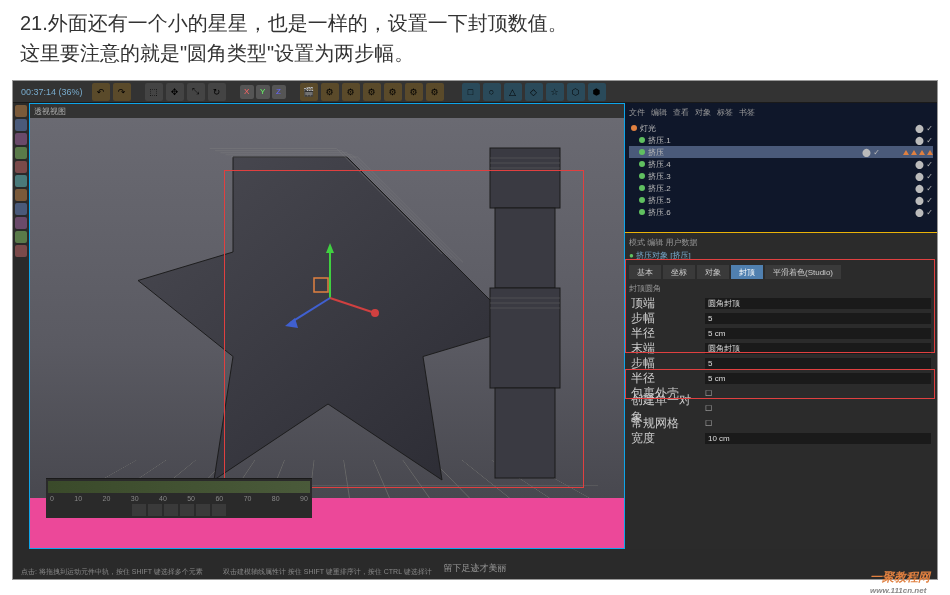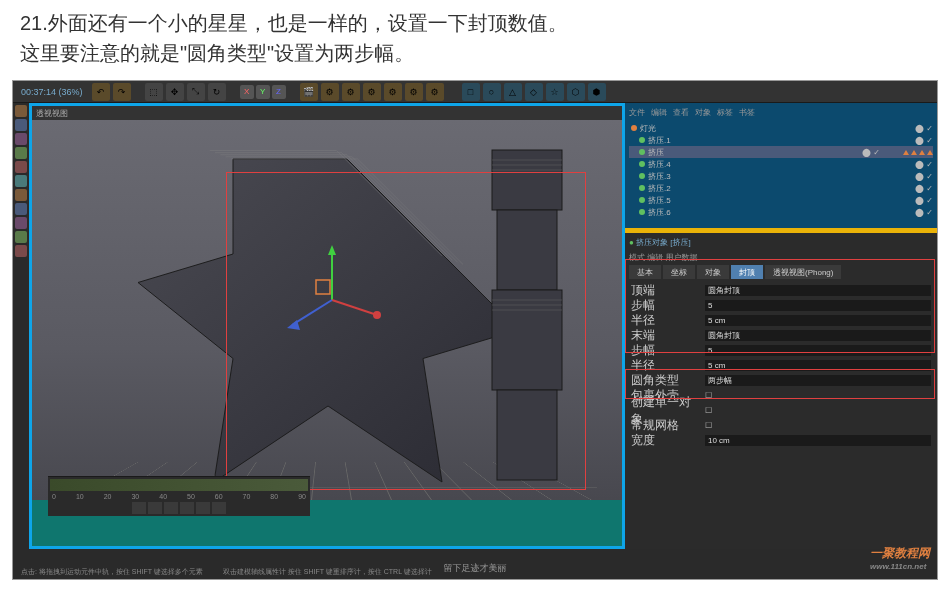--- a/index.html
+++ b/index.html
@@ -16,29 +16,29 @@
 .toolbtn.blue{background:#2a4a5a}
 .frameinfo{color:#7ac;font-size:9px;margin-right:6px}
 .xyz{display:flex;gap:2px}
 .xyz span{width:14px;height:14px;background:#555;font-size:8px;text-align:center;line-height:14px;border-radius:2px}
 .xyz .x{color:#f66}.xyz .y{color:#6f6}.xyz .z{color:#66f}
 .topright{position:absolute;right:4px;top:32px;display:flex;gap:4px;font-size:8px;color:#aaa;align-items:center}
 .mainarea{display:flex;height:calc(100% - 52px)}
 .leftbar{width:16px;background:#2a2a2a;display:flex;flex-direction:column;gap:2px;padding:2px}
 .leftbar .ico{width:12px;height:12px;border-radius:2px}
 .ico.c1{background:#7a5a3a}.ico.c2{background:#4a5a7a}.ico.c3{background:#6a4a6a}.ico.c4{background:#5a7a4a}.ico.c5{background:#7a4a4a}.ico.c6{background:#4a7a7a}
-.viewport{flex:1;background:#0f766e;position:relative;border:3px solid #0ea5e9}
+.viewport{flex:1;background:#ec4899;position:relative;border:1px solid #0ea5e9}
 .vptabs{height:14px;background:#333;font-size:8px;color:#aaa;padding:0 4px;display:flex;align-items:center}
 .vpcontent{position:relative;height:380px;background:linear-gradient(180deg,#6a6a72 0%,#5a5a62 60%,#48484f 100%)}
 .grid{position:absolute;bottom:0;left:0;right:0;height:150px;background:repeating-linear-gradient(90deg,transparent 0,transparent 39px,#666 39px,#666 40px),repeating-linear-gradient(0deg,transparent 0,transparent 39px,#666 39px,#666 40px);transform:perspective(400px) rotateX(70deg);transform-origin:bottom}
 .starshape{position:absolute;left:20px;top:20px;width:360px;height:360px}
 .redbox1{position:absolute;border:1px solid #e04040}
 .rb1{left:194px;top:52px;width:360px;height:318px}
 .rightpanels{width:312px;background:#2a2a2a;display:flex;flex-direction:column}
-.objpanel{height:130px;background:#0c4a6e;border-bottom:5px solid #eab308;font-size:8px;color:#bbb;padding:4px;position:relative}
+.objpanel{height:130px;background:#0f172a;border-bottom:1px solid #eab308;font-size:8px;color:#bbb;padding:4px;position:relative}
 .objtabs{display:flex;gap:6px;margin-bottom:4px;color:#999}
 .objtree .row{display:flex;align-items:center;gap:3px;height:12px;padding-left:2px}
 .objtree .row .dot{width:6px;height:6px;border-radius:50%}
 .dot.orange{background:#e08040}.dot.green{background:#60c060}
 .triangles{display:flex;gap:2px;margin-left:20px}
 .triangles span{width:0;height:0;border-left:3px solid transparent;border-right:3px solid transparent;border-bottom:5px solid #e08040}
 .attrpanel{flex:1;background:#2b2b2b;font-size:8px;color:#bbb;padding:4px;position:relative}
 .attrtabs{height:14px;display:flex;gap:2px;margin-bottom:4px}
 .atab{padding:2px 8px;background:#3a3a3a;font-size:8px;color:#ccc}
 .atab.active{background:#5080b0;color:#fff}
@@ -49,21 +49,21 @@
 .rb2{left:0;top:26px;right:2px;height:94px}
 .rb3{left:0;top:136px;right:2px;height:30px}
 .timeline{position:absolute;bottom:30px;left:16px;right:312px;height:40px;background:#2a2a2a;border-top:1px solid #1a1a1a}
 .timetrack{height:12px;background:linear-gradient(90deg,#3a4a2a,#4a5a3a);margin:2px;position:relative}
 .timenums{display:flex;justify-content:space-between;font-size:7px;color:#888;padding:0 4px}
 .timectrls{display:flex;gap:2px;justify-content:center;margin-top:2px}
 .timectrls span{width:14px;height:12px;background:#3a3a3a;display:inline-block}
 .bottombar{position:absolute;bottom:14px;left:16px;right:312px;height:16px;background:#2a2a2a;display:flex;align-items:center;font-size:8px;color:#aaa;padding:0 4px;gap:8px}
 .coordbar{position:absolute;bottom:0;left:0;right:0;height:14px;background:#2a2a2a;display:flex;align-items:center;font-size:7px;color:#888;padding:0 8px;gap:20px}
 .watermark{position:absolute;bottom:4px;left:50%;transform:translateX(-50%);font-size:9px;color:#999}
-.logo{position:absolute;bottom:24px;right:20px;font-size:12px;color:#e08040;font-weight:bold;font-style:italic}
+.logo{position:absolute;bottom:0;right:20px;font-size:12px;color:#e08040;font-weight:bold;font-style:italic}
 .logo .url{font-size:8px;color:#888;display:block}
 .star-svg{width:100%;height:100%}
 .sidepiece{position:absolute;left:440px;top:20px;width:110px;height:360px}
 </style>
 </head>
 <body>
 
 <div class="instruction">
   <div>21.外面还有一个小的星星，也是一样的，设置一下封顶数值。</div>
   <div>这里要注意的就是"圆角类型"设置为两步幅。</div>
@@ -251,31 +251,32 @@
               <span style="margin-left:auto">⬤ ✓</span>
             </div>
           <div class="row" style="padding-left:10px">
               <span class="dot green"></span>
               <span>挤压.6</span>
               <span style="margin-left:auto">⬤ ✓</span>
             </div>
         </div>
       </div>
       <div class="attrpanel">
+        <div style="font-size:8px;color:#999;margin-bottom:2px">模式  编辑  用户数据</div>
         <div style="font-size:8px;color:#7ac;margin-bottom:4px">
           <span style="color:#60c060">●</span> <span>挤压对象 [挤压]</span>
         </div>
-        <div style="font-size:8px;color:#999;margin-bottom:2px">模式  编辑  用户数据</div>
         <div class="attrtabs">
           <span class="atab">基本</span>
           <span class="atab">坐标</span>
           <span class="atab">对象</span>
           <span class="atab active">封顶</span>
-          <span class="atab">透视视图(Phong)</span>
-        </div>
+          <span class="atab">平滑着色(Studio)</span>
+        </div>
+        <div style="font-size:8px;color:#999;margin:2px 0">封顶圆角</div>
         <div class="attrrow">
             <span class="lbl">顶端</span>
             <span class="val">圆角封顶</span>
           </div>
         <div class="attrrow">
             <span class="lbl">步幅</span>
             <span class="val">5</span>
           </div>
         <div class="attrrow">
             <span class="lbl">半径</span>
@@ -285,24 +286,20 @@
             <span class="lbl">末端</span>
             <span class="val">圆角封顶</span>
           </div>
         <div class="attrrow">
             <span class="lbl">步幅</span>
             <span class="val">5</span>
           </div>
         <div class="attrrow">
             <span class="lbl">半径</span>
             <span class="val">5 cm</span>
-          </div>
-        <div class="attrrow">
-            <span class="lbl">圆角类型</span>
-            <span class="val">两步幅</span>
           </div>
         <div class="attrrow">
             <span class="lbl">包裹外壳</span>
             <span>☐</span>
           </div>
         <div class="attrrow">
             <span class="lbl">创建单一对象</span>
             <span>☐</span>
           </div>
         <div class="attrrow">

